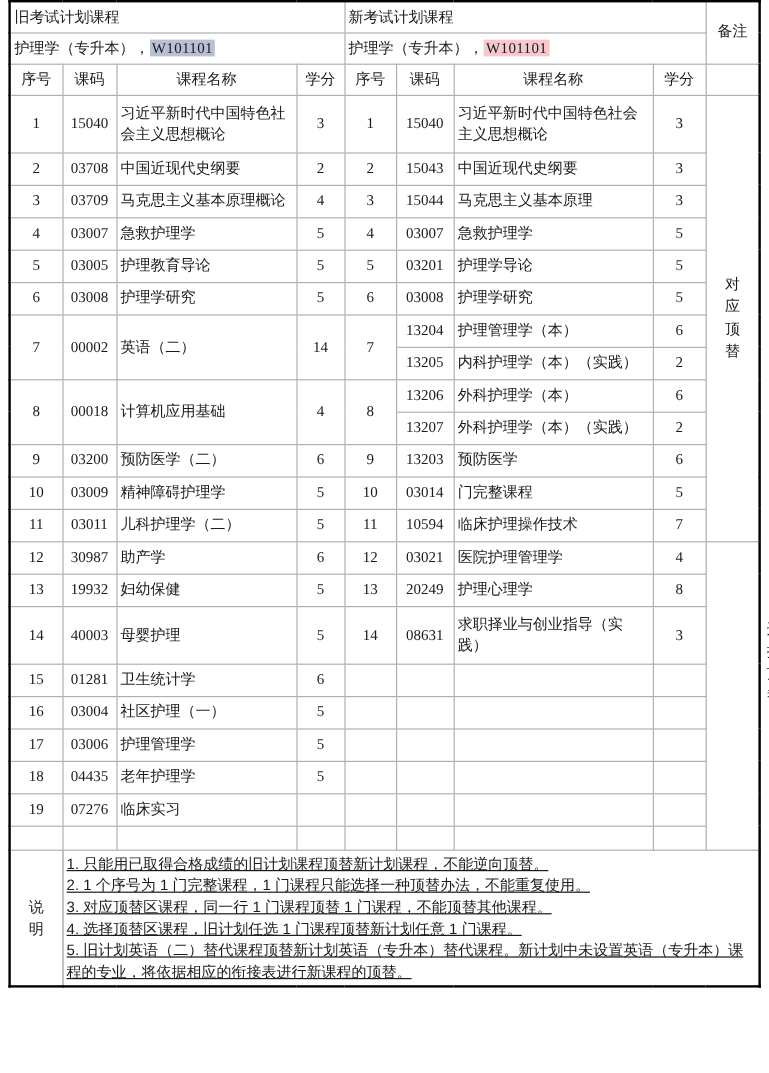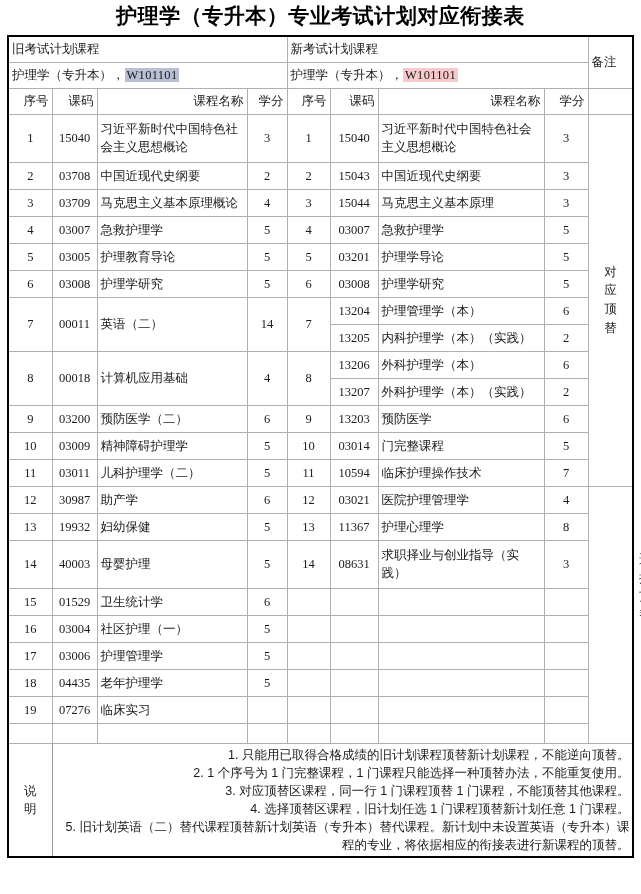--- a/index.html
+++ b/index.html
@@ -38,22 +38,22 @@
     padding:2px 3px;
     line-height:1.45;
     vertical-align:middle;
     color:#1a1a1a;
     box-sizing:border-box;
   }
   .ctr{text-align:center;}
   .lft{text-align:left;padding-left:7px;}
   .hdr-group{font-size:12.5px;text-align:left;height:26px;margin-top:14px;}
   .hdr-plan{font-size:12.5px;text-align:left;height:26px;}
-  .hdr-col{font-size:13px;text-align:right;height:26px;font-weight:bold;}
-  .remark-head{font-size:13px;font-weight:bold;text-align:left;}
+  .hdr-col{font-size:13px;text-align:center;height:26px;font-weight:bold;}
+  .remark-head{font-size:13px;font-weight:bold;text-align:center;font-family:Liberation Mono, monospace;}
   .num{font-family:"Liberation Serif","DejaVu Serif",serif;}
   .vdivide{border-left:2px solid #000;}
   .sec-end{border-bottom:2px solid #000;}
 
   .code-hl-blue{
     background:#b9c0d6;
     padding:0 2px;
     font-family:"Liberation Serif","DejaVu Serif",serif;
     letter-spacing:0.3px;
   }
@@ -65,36 +65,36 @@
   }
 
   .notes-label{
     text-align:center;
     font-size:13px;
     line-height:1.7;
     width:42px;
     border-right:1px solid #9a9a9a;
   }
   .notes-body{
-    text-align:right;
+    text-align:left;
     padding:6px 8px 6px 10px;
     font-family:"Liberation Sans","DejaVu Sans",sans-serif;
     font-size:11.5px;
     line-height:1.82;
     color:#111;
+    text-decoration:underline;
   }
   .notes-body div{white-space:normal;}
   .empty-row td{height:20px;}
 </style>
 </head>
 <body>
 
 <div class="page">
 
-  <div class="doc-title">护理学（专升本）专业考试计划对应衔接表</div>
 
   <table class="sheet">
     <colgroup>
       <col style="width:44px">
         <col style="width:45px">
         <col style="width:150px">
         <col style="width:40px">
       <col style="width:43px">
         <col style="width:48px">
         <col style="width:166px">
@@ -194,21 +194,21 @@
         <td class="lft" style="height:27px">护理学研究</td>
         <td class="ctr num">5</td>
         <td class="ctr num vdivide">6</td>
         <td class="ctr num">03008</td>
         <td class="lft">护理学研究</td>
         <td class="ctr num">5</td>
       </tr>
 
       <tr>
         <td class="ctr num" rowspan="2">7</td>
-        <td class="ctr num" rowspan="2">00011</td>
+        <td class="ctr num" rowspan="2">00002</td>
         <td class="lft" rowspan="2">英语（二）</td>
         <td class="ctr num" rowspan="2">14</td>
         <td class="ctr num vdivide" rowspan="2">7</td>
         <td class="ctr num" style="height:27px">13204</td>
         <td class="lft">护理管理学（本）</td>
         <td class="ctr num">6</td>
       </tr>
       <tr>
         <td class="ctr num" style="height:27px">13205</td>
         <td class="lft">内科护理学（本）（实践）</td>
@@ -277,39 +277,39 @@
         <td class="lft">医院护理管理学</td>
         <td class="ctr num">4</td>
       </tr>
 
       <tr>
         <td class="ctr num">13</td>
         <td class="ctr num">19932</td>
         <td class="lft" style="height:27px">妇幼保健</td>
         <td class="ctr num">5</td>
         <td class="ctr num vdivide">13</td>
-        <td class="ctr num">11367</td>
+        <td class="ctr num">20249</td>
         <td class="lft">护理心理学</td>
         <td class="ctr num">8</td>
       </tr>
 
       <tr>
         <td class="ctr num">14</td>
         <td class="ctr num">40003</td>
         <td class="lft" style="height:48px">母婴护理</td>
         <td class="ctr num">5</td>
         <td class="ctr num vdivide">14</td>
         <td class="ctr num">08631</td>
         <td class="lft">求职择业与创业指导（实践）</td>
         <td class="ctr num">3</td>
       </tr>
 
       <tr>
         <td class="ctr num">15</td>
-        <td class="ctr num">01529</td>
+        <td class="ctr num">01281</td>
         <td class="lft" style="height:27px">卫生统计学</td>
         <td class="ctr num">6</td>
         <td class="ctr num vdivide"></td>
         <td class="ctr num"></td>
         <td class="lft"></td>
         <td class="ctr num"></td>
       </tr>
 
       <tr>
         <td class="ctr num">16</td>

